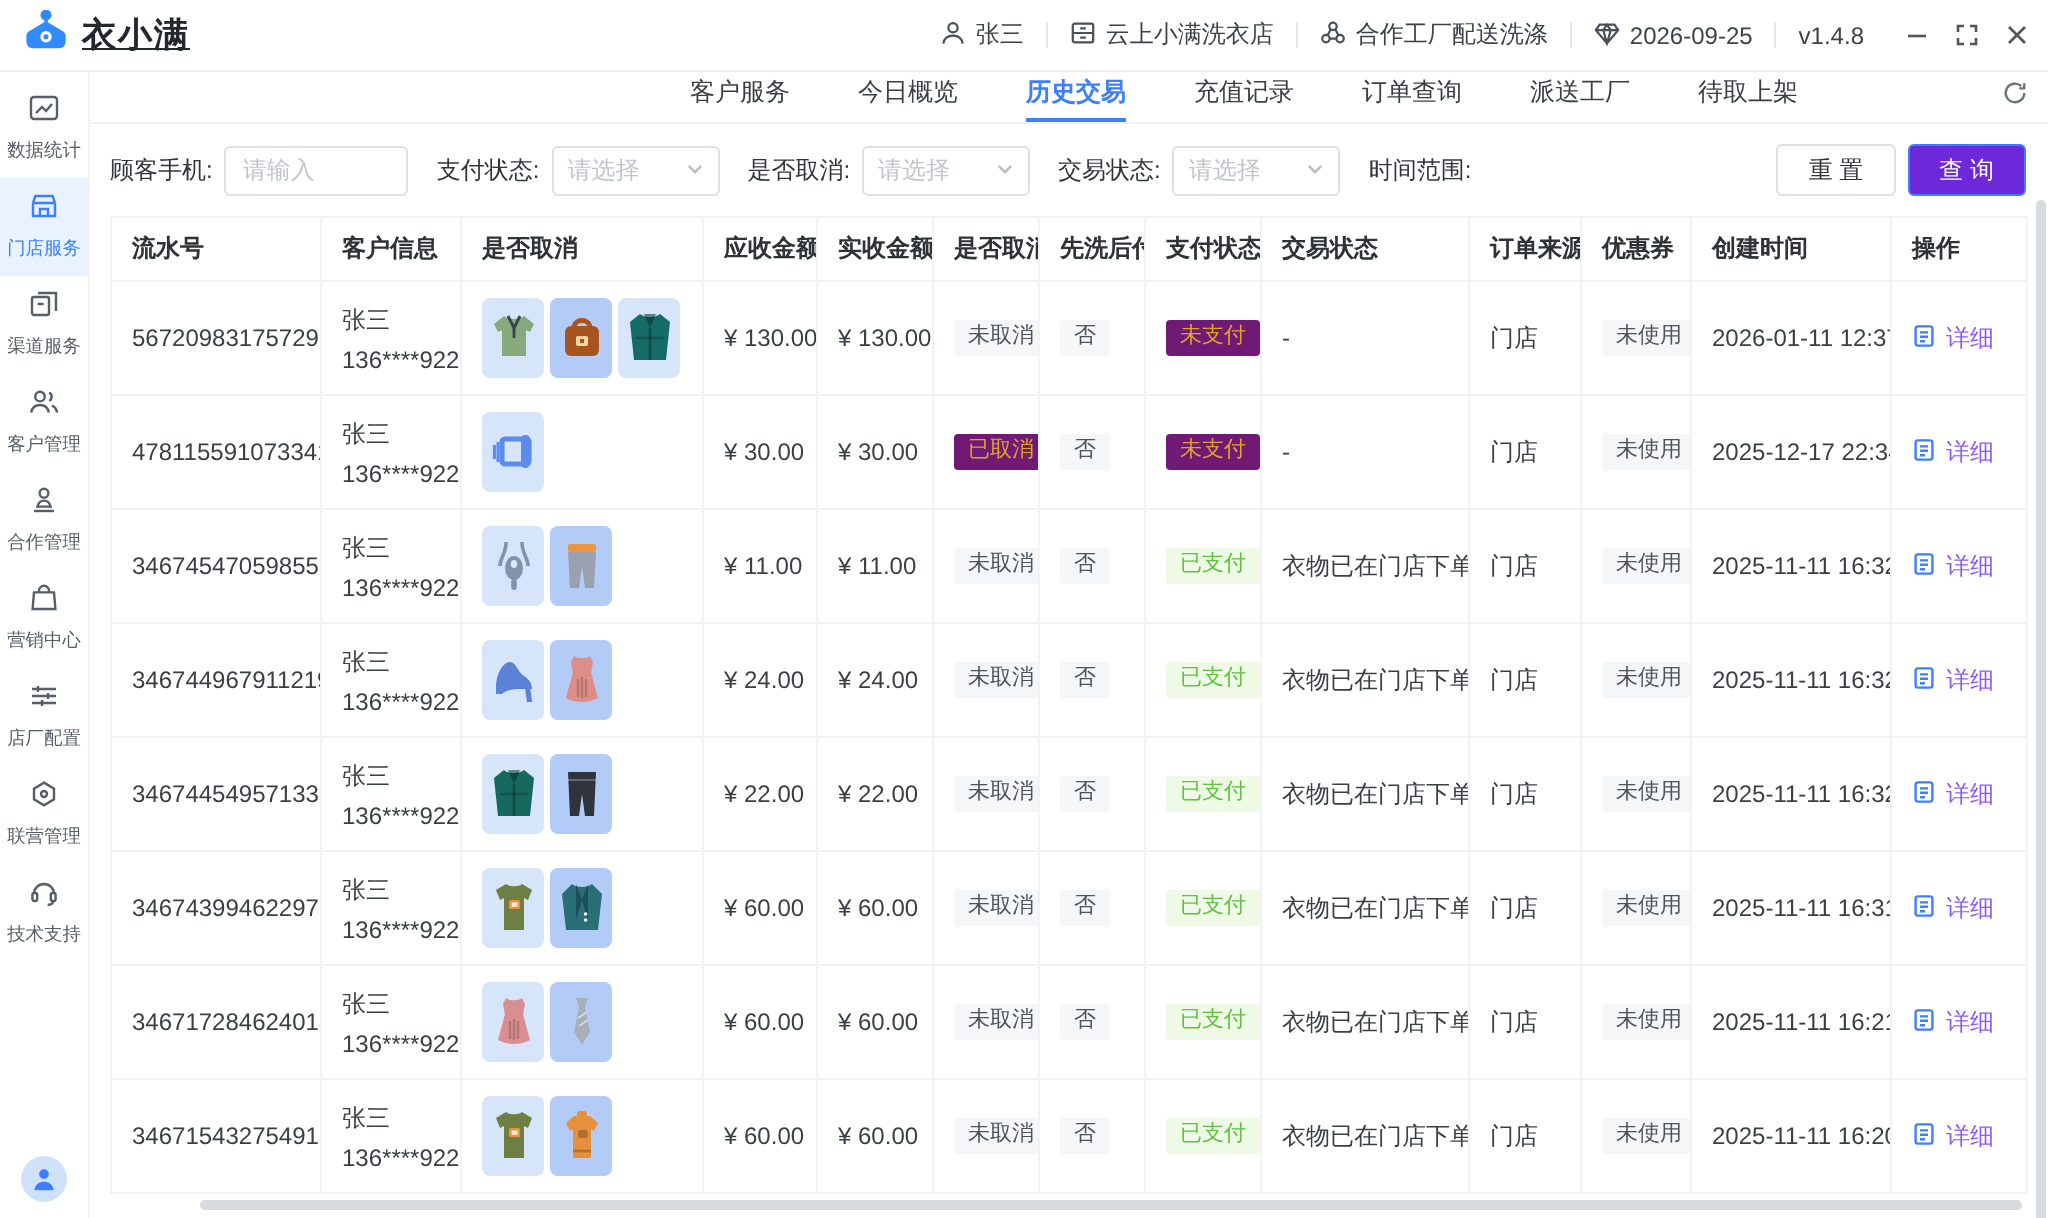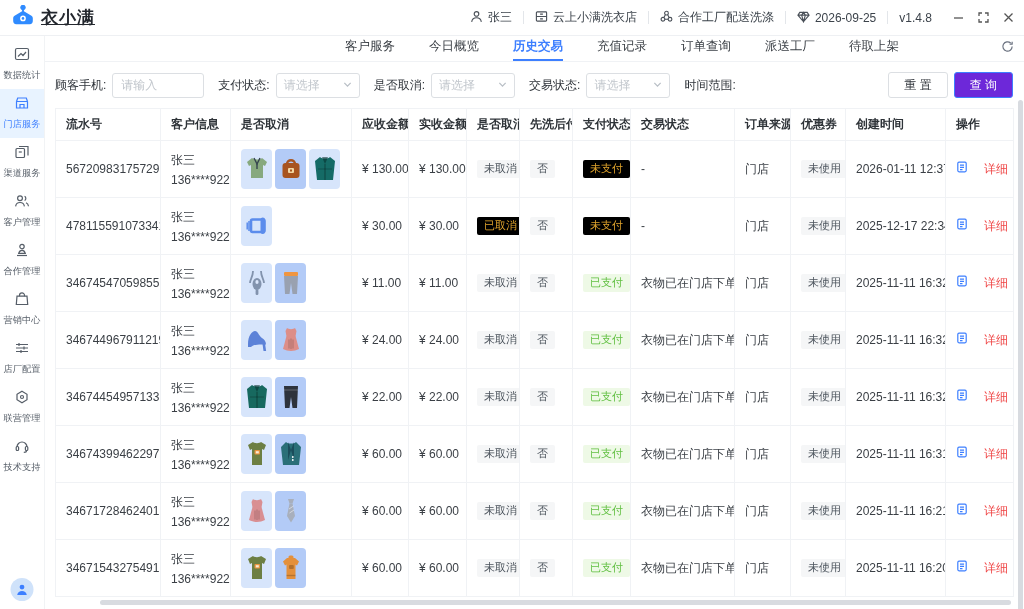--- a/index.html
+++ b/index.html
@@ -67,23 +67,23 @@
     padding:6px 10px; overflow:hidden; white-space:nowrap; }
   th { height:32px; font-size:12px; font-weight:bold; color:#2e3338; background:#fff; }
   td { height:57px; font-size:12px; color:#3a3f45; }
   .cust-name { margin-bottom:4px; }
   .cust-phone { color:#3a3f45; }
   .thumbs { display:flex; gap:3px; }
   .thumb { width:31px; height:40px; border-radius:4px; display:flex; align-items:center;
     justify-content:center; cursor:pointer; flex:none; }
   .tag { display:inline-block; padding:2.5px 7px; border-radius:2px; font-size:11px; line-height:1.2; }
   .tag-gray { background:#f5f6f7; color:#4c545d; }
-  .tag-yellow { background:#000000; color:#dfa32c; }
+  .tag-yellow { background:#701a75; color:#dfa32c;font-family:Liberation Mono, monospace; }
   .tag-green { background:#eef9e6; color:#62c043; }
-  .detail-link { color:#ef4444; cursor:pointer; display:inline-flex; gap:16px;
+  .detail-link { color:#8b5cf6; cursor:pointer; display:inline-flex; align-items:center; gap:5px;
     text-decoration:none; }
 
   
   .vscroll { position:absolute; right:1px; top:64px; width:5px; height:530px;
     background:#d8dbe0; border-radius:3px; cursor:pointer; }
   .hscroll { position:absolute; left:55px; right:13px; bottom:4px; height:5px;
     background:#d8dbe0; border-radius:3px; cursor:pointer; }
 </style>
 </head>
 <body>

